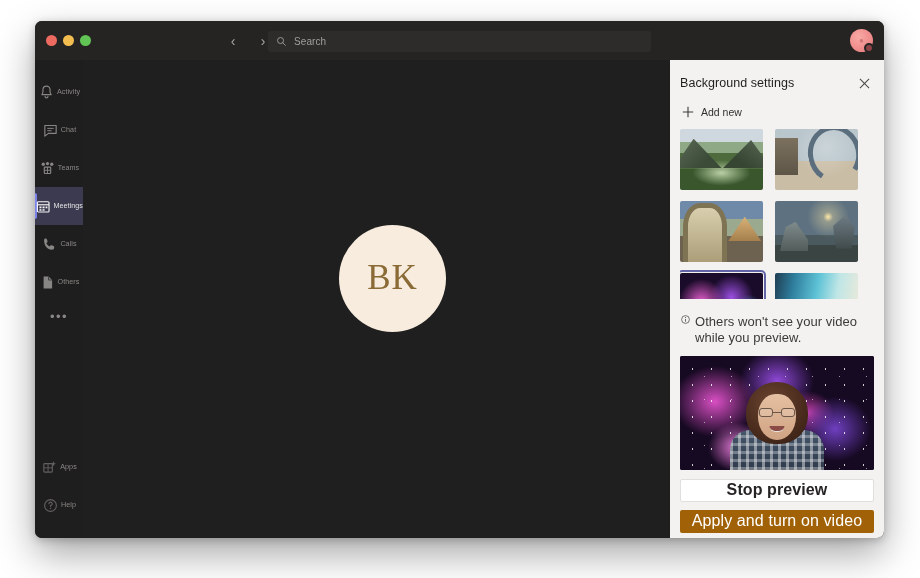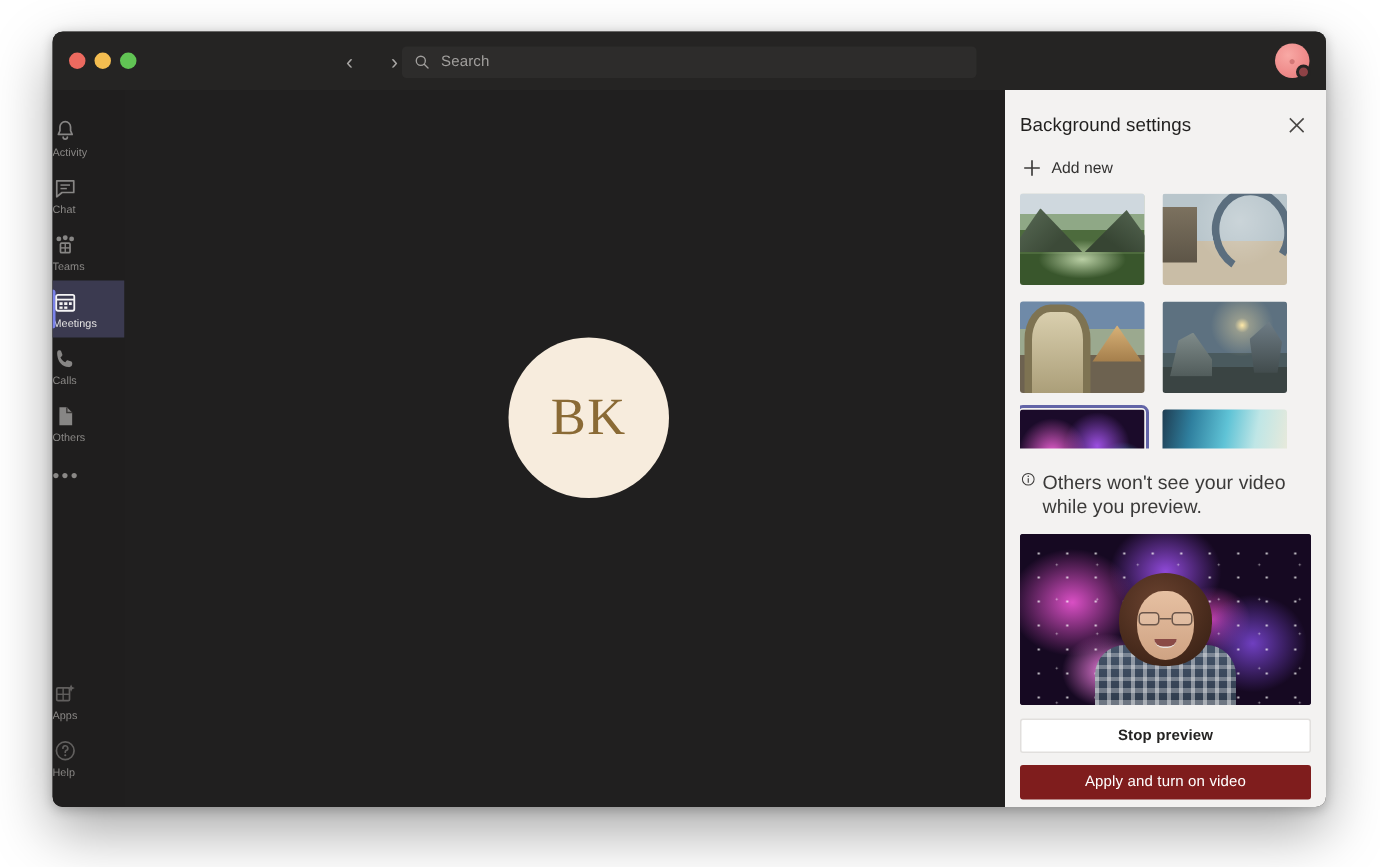--- a/index.html
+++ b/index.html
@@ -73,21 +73,21 @@
   
   .rail{
     position:absolute; left:0; top:39px;
     width:48px; height:478px;
     background:#1f1e1e;
   }
   .rail-top{ padding-top:13px; }
   .railitem{
     position:relative;
     width:48px; height:38px;
-    display:flex; flex-direction:column; justify-content:center;
+    display:flex; flex-direction:row; align-items:center; justify-content:center;
     gap:2px;
     cursor:default;
   }
   .railitem .ic{ width:17px; height:17px; display:block; opacity:.62;}
   .railitem .lbl{
     font-size:7.2px; color:#8a8886; letter-spacing:.05px; line-height:1;
   }
   .railitem.active{ background:#3b3a50; }
   .railitem.active::before{
     content:""; position:absolute; left:0; top:6px; bottom:6px; width:2px;
@@ -328,31 +328,31 @@
     position:absolute; left:50%; bottom:38px; transform:translateX(-50%);
     width:15px; height:6px; border-radius:0 0 9px 9px;
     background:#8a4b46;
     border-bottom:1.6px solid #e8e2dc;
   }
 
   .btn{
     width:194px; height:23px;
     display:flex; align-items:center; justify-content:center;
     border-radius:2px;
-    font-size:10px; letter-spacing:.1px;
+    font-size:16px; letter-spacing:.1px;
     cursor:default;
   }
   .btn.secondary{
     margin-top:9px;
     background:#ffffff; color:#252423; border:1px solid #e1dfdd;
     font-weight:bold;
   }
   .btn.primary{
     margin-top:8px;
-    background:#7f1d1d; color:#ffffff;
+    background:#a16207; color:#ffffff;
   }
 
   
   .watermark{
     position:absolute; right:22px; bottom:6px;
     font-size:17px; font-weight:bold; letter-spacing:.3px;
     color:rgba(255,255,255,.55);
     text-shadow:0 0 2px rgba(255,255,255,.55);
     user-select:none;
   }

